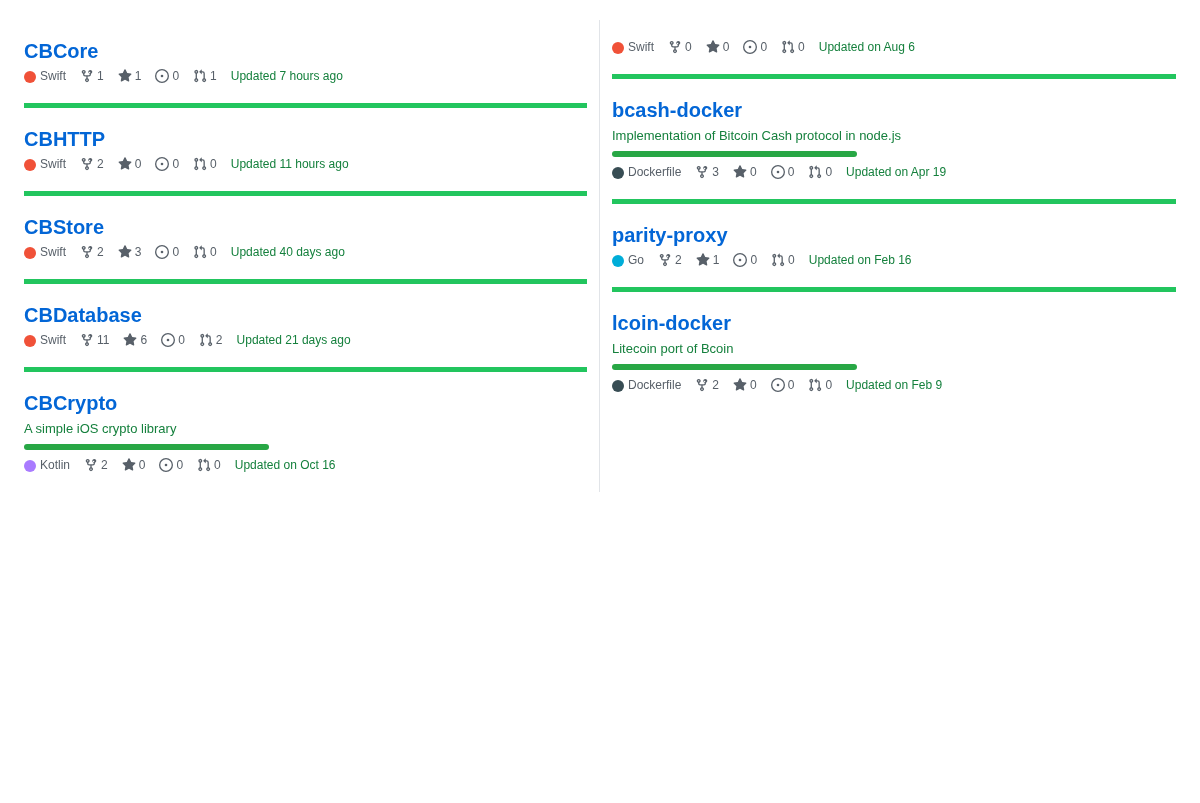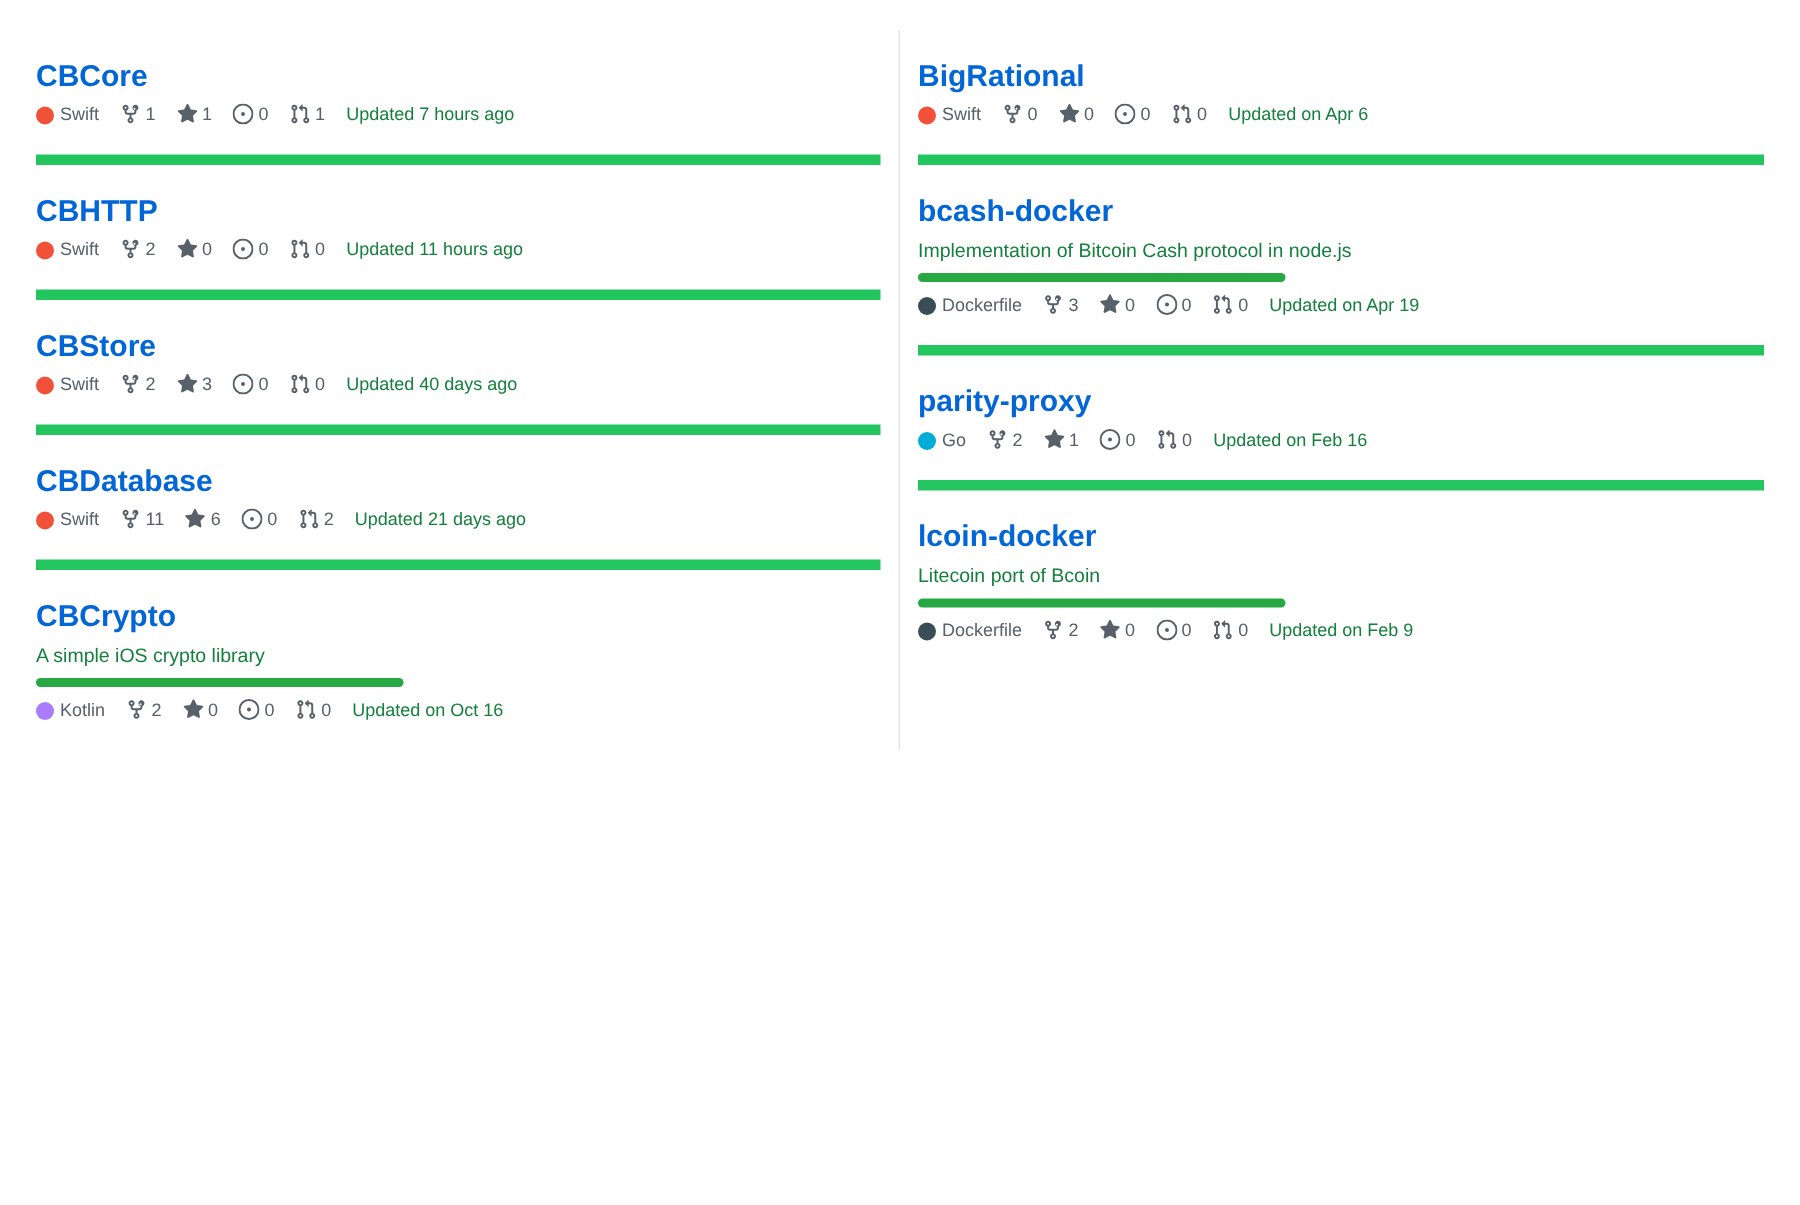--- a/index.html
+++ b/index.html
@@ -20,21 +20,21 @@
     }
     .col:first-child {
       padding-left: 0;
       border-right: 1px solid #e1e4e8;
     }
     .col:last-child {
       padding-right: 0;
     }
     .repo-item {
       padding: 20px 0;
-      border-bottom: 7px solid #22c55e;
+      border-bottom: 5px solid #22c55e;
     }
     .repo-item:last-child {
       border-bottom: none;
     }
     .repo-name {
       font-size: 20px;
       font-weight: 600;
       color: #0366d6;
       margin-bottom: 6px;
       cursor: pointer;
@@ -199,40 +199,39 @@
           <span class="meta-item"><svg xmlns="http://www.w3.org/2000/svg" viewBox="0 0 16 16" width="14" height="14" fill="#586069">
               <path d="M1.5 3.25a2.25 2.25 0 1 1 3 2.122v5.256a2.251 2.251 0 1 1-1.5 0V5.372A2.25 2.25 0 0 1 1.5 3.25zm5.677-.177L9.573.677A.25.25 0 0 1 10 .854V2.5h1A2.5 2.5 0 0 1 13.5 5v5.628a2.251 2.251 0 1 1-1.5 0V5a1 1 0 0 0-1-1h-1v1.646a.25.25 0 0 1-.427.177L7.177 3.427a.25.25 0 0 1 0-.354zM3.75 2.5a.75.75 0 1 0 0 1.5.75.75 0 0 0 0-1.5zm0 9.5a.75.75 0 1 0 0 1.5.75.75 0 0 0 0-1.5zm8.25.75a.75.75 0 1 0 1.5 0 .75.75 0 0 0-1.5 0z"></path>
             </svg> 0</span>
           <span class="updated">Updated on Oct 16</span>
         </div>
       </div>
     </div>
 
   <div class="col" id="col-1">
       <div class="repo-item">
-        <div class="repo-name">BigRational</div>
-        <div class="repo-meta">
-          <span class="lang-badge">
-            <span class="lang-dot" style="background: rgb(240, 81, 56);"></span>
-            <span>Swift</span>
-          </span>
-          <span class="meta-item"><svg xmlns="http://www.w3.org/2000/svg" viewBox="0 0 16 16" width="14" height="14" fill="#586069">
-              <path d="M5 3.25a.75.75 0 1 1-1.5 0 .75.75 0 0 1 1.5 0zm0 2.122a2.25 2.25 0 1 0-1.5 0v.878A2.25 2.25 0 0 0 5.75 8.5h1.5v2.128a2.251 2.251 0 1 0 1.5 0V8.5h1.5a2.25 2.25 0 0 0 2.25-2.25v-.878a2.25 2.25 0 1 0-1.5 0v.878a.75.75 0 0 1-.75.75h-4.5A.75.75 0 0 1 5 6.25v-.878zm3.75 7.378a.75.75 0 1 1-1.5 0 .75.75 0 0 1 1.5 0zm3-8.75a.75.75 0 1 1-1.5 0 .75.75 0 0 1 1.5 0z"></path>
-            </svg> 0</span>
-          <span class="meta-item"><svg xmlns="http://www.w3.org/2000/svg" viewBox="0 0 16 16" width="14" height="14" fill="#586069">
-              <path d="M8 .25a.75.75 0 0 1 .673.418l1.882 3.815 4.21.612a.75.75 0 0 1 .416 1.279l-3.046 2.97.719 4.192a.751.751 0 0 1-1.088.791L8 12.347l-3.766 1.98a.75.75 0 0 1-1.088-.79l.72-4.194L.818 6.374a.75.75 0 0 1 .416-1.28l4.21-.611L7.327.668A.75.75 0 0 1 8 .25z"></path>
-            </svg> 0</span>
-          <span class="meta-item"><svg xmlns="http://www.w3.org/2000/svg" viewBox="0 0 16 16" width="14" height="14" fill="#586069">
-              <path d="M8 9.5a1.5 1.5 0 1 0 0-3 1.5 1.5 0 0 0 0 3z"></path>
-              <path d="M8 0a8 8 0 1 1 0 16A8 8 0 0 1 8 0zM1.5 8a6.5 6.5 0 1 0 13 0 6.5 6.5 0 0 0-13 0z"></path>
-            </svg> 0</span>
-          <span class="meta-item"><svg xmlns="http://www.w3.org/2000/svg" viewBox="0 0 16 16" width="14" height="14" fill="#586069">
-              <path d="M1.5 3.25a2.25 2.25 0 1 1 3 2.122v5.256a2.251 2.251 0 1 1-1.5 0V5.372A2.25 2.25 0 0 1 1.5 3.25zm5.677-.177L9.573.677A.25.25 0 0 1 10 .854V2.5h1A2.5 2.5 0 0 1 13.5 5v5.628a2.251 2.251 0 1 1-1.5 0V5a1 1 0 0 0-1-1h-1v1.646a.25.25 0 0 1-.427.177L7.177 3.427a.25.25 0 0 1 0-.354zM3.75 2.5a.75.75 0 1 0 0 1.5.75.75 0 0 0 0-1.5zm0 9.5a.75.75 0 1 0 0 1.5.75.75 0 0 0 0-1.5zm8.25.75a.75.75 0 1 0 1.5 0 .75.75 0 0 0-1.5 0z"></path>
-            </svg> 0</span>
-          <span class="updated">Updated on Apr 6</span>
+        <div class="repo-meta">
+          <span class="lang-badge">
+            <span class="lang-dot" style="background: rgb(240, 81, 56);"></span>
+            <span>Swift</span>
+          </span>
+          <span class="meta-item"><svg xmlns="http://www.w3.org/2000/svg" viewBox="0 0 16 16" width="14" height="14" fill="#586069">
+              <path d="M5 3.25a.75.75 0 1 1-1.5 0 .75.75 0 0 1 1.5 0zm0 2.122a2.25 2.25 0 1 0-1.5 0v.878A2.25 2.25 0 0 0 5.75 8.5h1.5v2.128a2.251 2.251 0 1 0 1.5 0V8.5h1.5a2.25 2.25 0 0 0 2.25-2.25v-.878a2.25 2.25 0 1 0-1.5 0v.878a.75.75 0 0 1-.75.75h-4.5A.75.75 0 0 1 5 6.25v-.878zm3.75 7.378a.75.75 0 1 1-1.5 0 .75.75 0 0 1 1.5 0zm3-8.75a.75.75 0 1 1-1.5 0 .75.75 0 0 1 1.5 0z"></path>
+            </svg> 0</span>
+          <span class="meta-item"><svg xmlns="http://www.w3.org/2000/svg" viewBox="0 0 16 16" width="14" height="14" fill="#586069">
+              <path d="M8 .25a.75.75 0 0 1 .673.418l1.882 3.815 4.21.612a.75.75 0 0 1 .416 1.279l-3.046 2.97.719 4.192a.751.751 0 0 1-1.088.791L8 12.347l-3.766 1.98a.75.75 0 0 1-1.088-.79l.72-4.194L.818 6.374a.75.75 0 0 1 .416-1.28l4.21-.611L7.327.668A.75.75 0 0 1 8 .25z"></path>
+            </svg> 0</span>
+          <span class="meta-item"><svg xmlns="http://www.w3.org/2000/svg" viewBox="0 0 16 16" width="14" height="14" fill="#586069">
+              <path d="M8 9.5a1.5 1.5 0 1 0 0-3 1.5 1.5 0 0 0 0 3z"></path>
+              <path d="M8 0a8 8 0 1 1 0 16A8 8 0 0 1 8 0zM1.5 8a6.5 6.5 0 1 0 13 0 6.5 6.5 0 0 0-13 0z"></path>
+            </svg> 0</span>
+          <span class="meta-item"><svg xmlns="http://www.w3.org/2000/svg" viewBox="0 0 16 16" width="14" height="14" fill="#586069">
+              <path d="M1.5 3.25a2.25 2.25 0 1 1 3 2.122v5.256a2.251 2.251 0 1 1-1.5 0V5.372A2.25 2.25 0 0 1 1.5 3.25zm5.677-.177L9.573.677A.25.25 0 0 1 10 .854V2.5h1A2.5 2.5 0 0 1 13.5 5v5.628a2.251 2.251 0 1 1-1.5 0V5a1 1 0 0 0-1-1h-1v1.646a.25.25 0 0 1-.427.177L7.177 3.427a.25.25 0 0 1 0-.354zM3.75 2.5a.75.75 0 1 0 0 1.5.75.75 0 0 0 0-1.5zm0 9.5a.75.75 0 1 0 0 1.5.75.75 0 0 0 0-1.5zm8.25.75a.75.75 0 1 0 1.5 0 .75.75 0 0 0-1.5 0z"></path>
+            </svg> 0</span>
+          <span class="updated">Updated on Aug 6</span>
         </div>
       </div>
       <div class="repo-item">
         <div class="repo-name">bcash-docker</div>
         <div class="repo-desc">Implementation of Bitcoin Cash protocol in node.js</div>
         <div class="repo-bar"></div>
         <div class="repo-meta">
           <span class="lang-badge">
             <span class="lang-dot" style="background: rgb(56, 77, 84);"></span>
             <span>Dockerfile</span>

